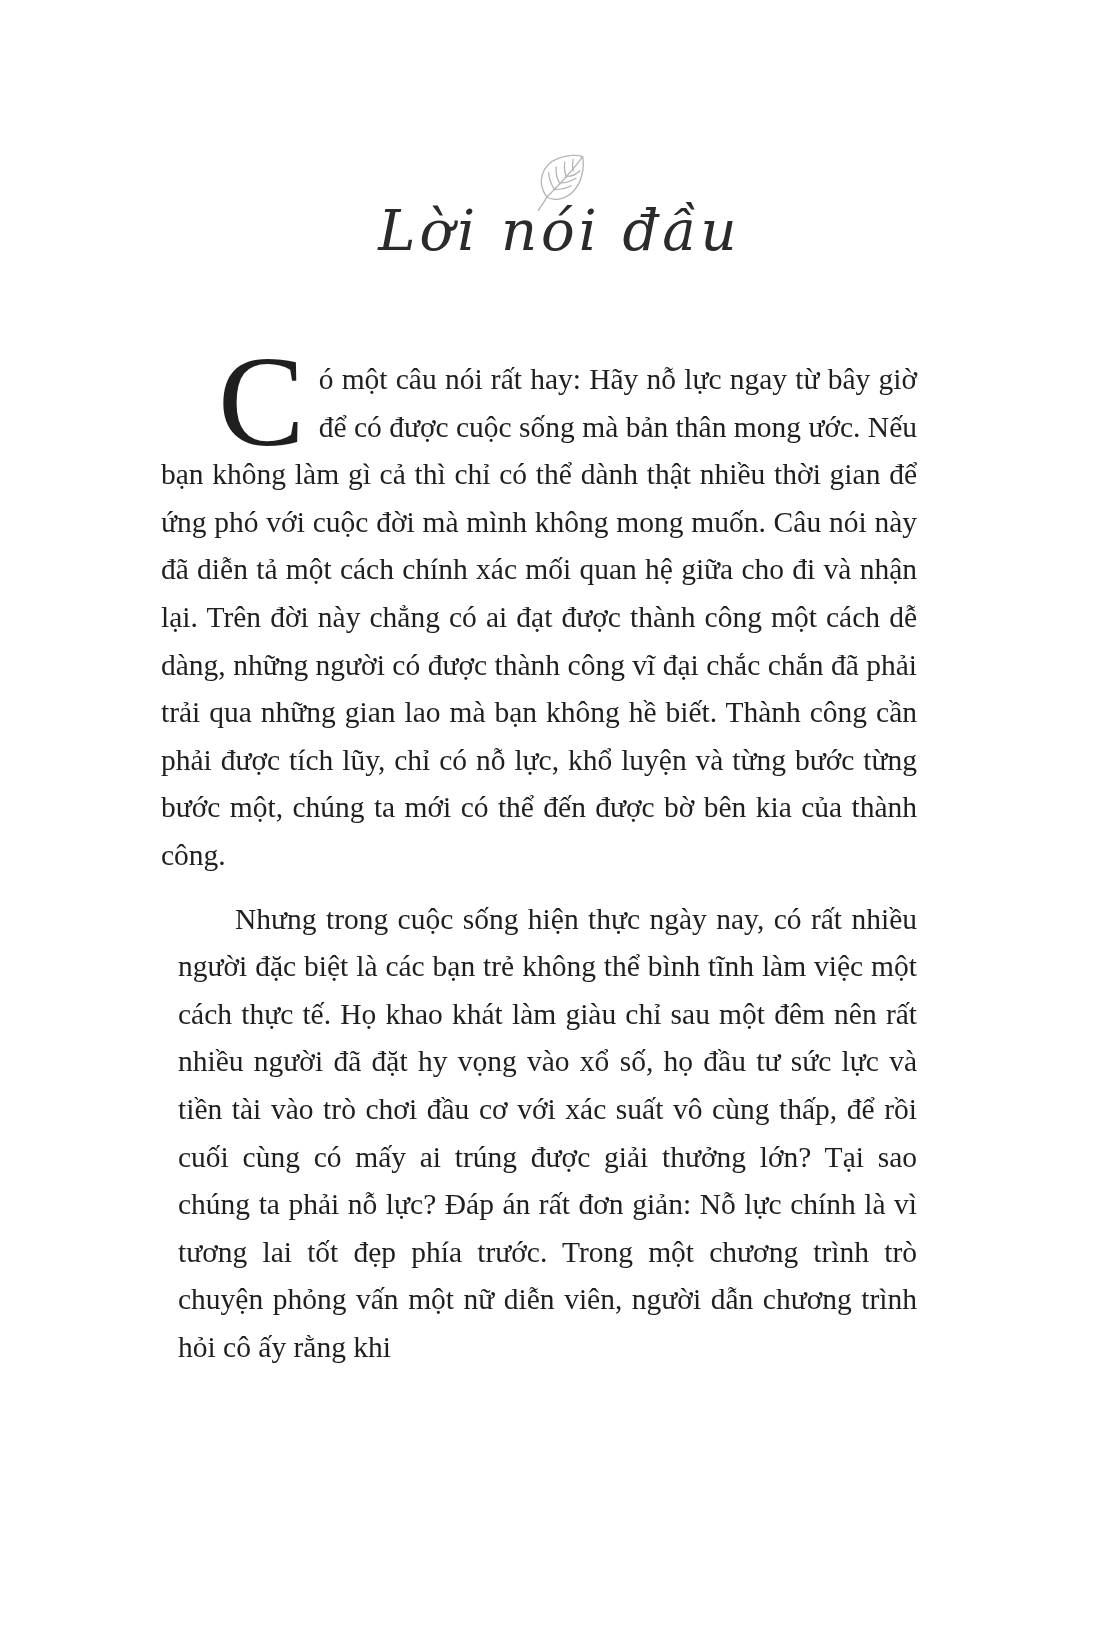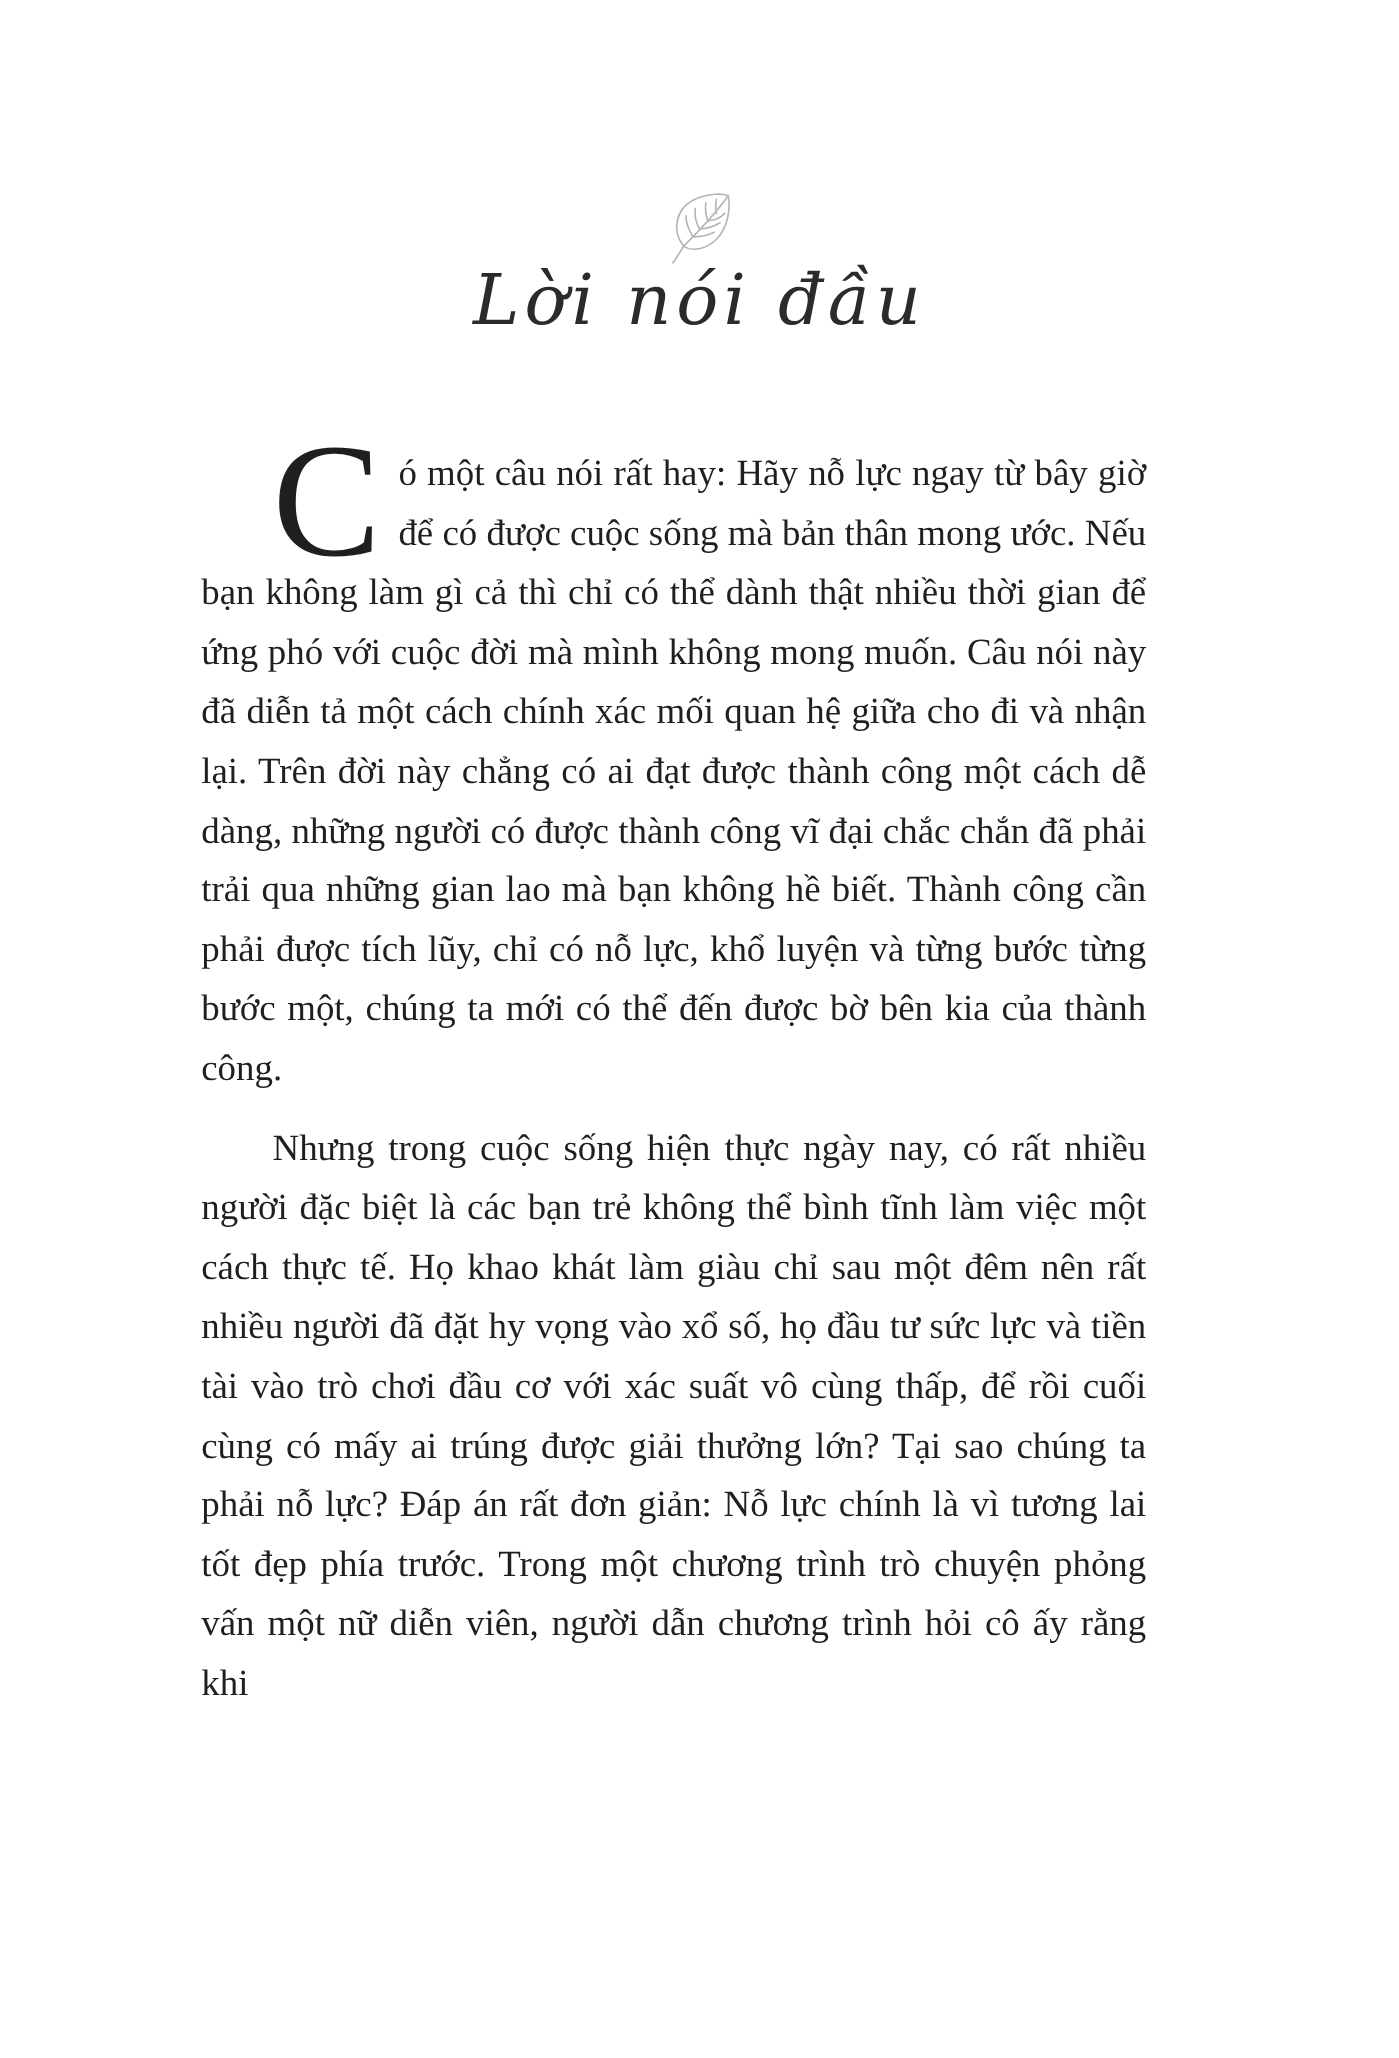--- a/index.html
+++ b/index.html
@@ -19,21 +19,21 @@
   .ornament {
     position: absolute;
     top: 150px;
     left: 0;
     width: 100%;
     display: flex;
     justify-content: center;
   }
   .title {
     position: absolute;
-    top: 208px;
+    top: 198px;
     left: 0;
     width: 100%;
     margin: 0;
     text-align: center;
     font-family: "DejaVu Serif", serif;
     font-style: italic;
     font-weight: normal;
     font-size: 56px;
     letter-spacing: 4px;
     color: #2b2b2b;
@@ -48,20 +48,21 @@
     margin: 0;
     font-size: 29.5px;
     line-height: 47.6px;
     text-align: justify;
     text-justify: inter-word;
     color: #1f1f1f;
   }
   .para-2 {
     text-indent: 57px;
     margin-top: 16px;
+    margin-left: 17px;
   }
   .dropcap {
     float: left;
     font-family: "Liberation Serif", serif;
     font-size: 130px;
     line-height: 82px;
     margin: 4px 14px 0 57px;
     color: #1f1f1f;
   }
 </style>

